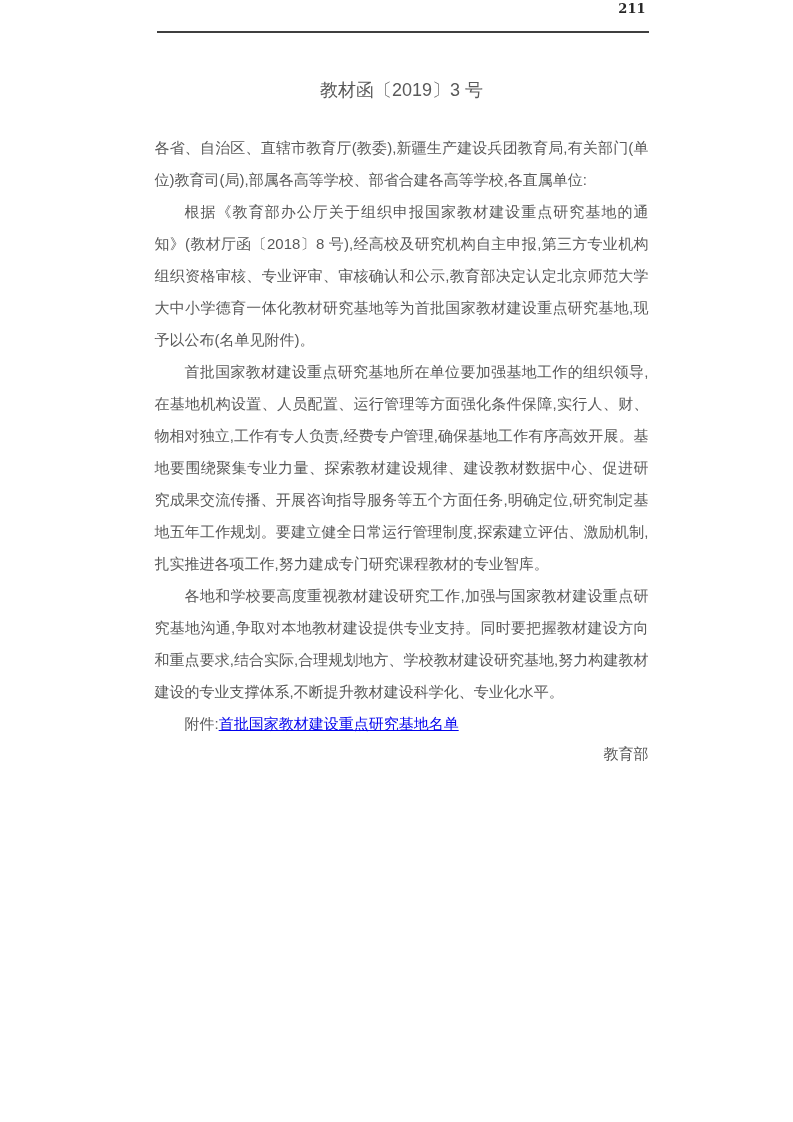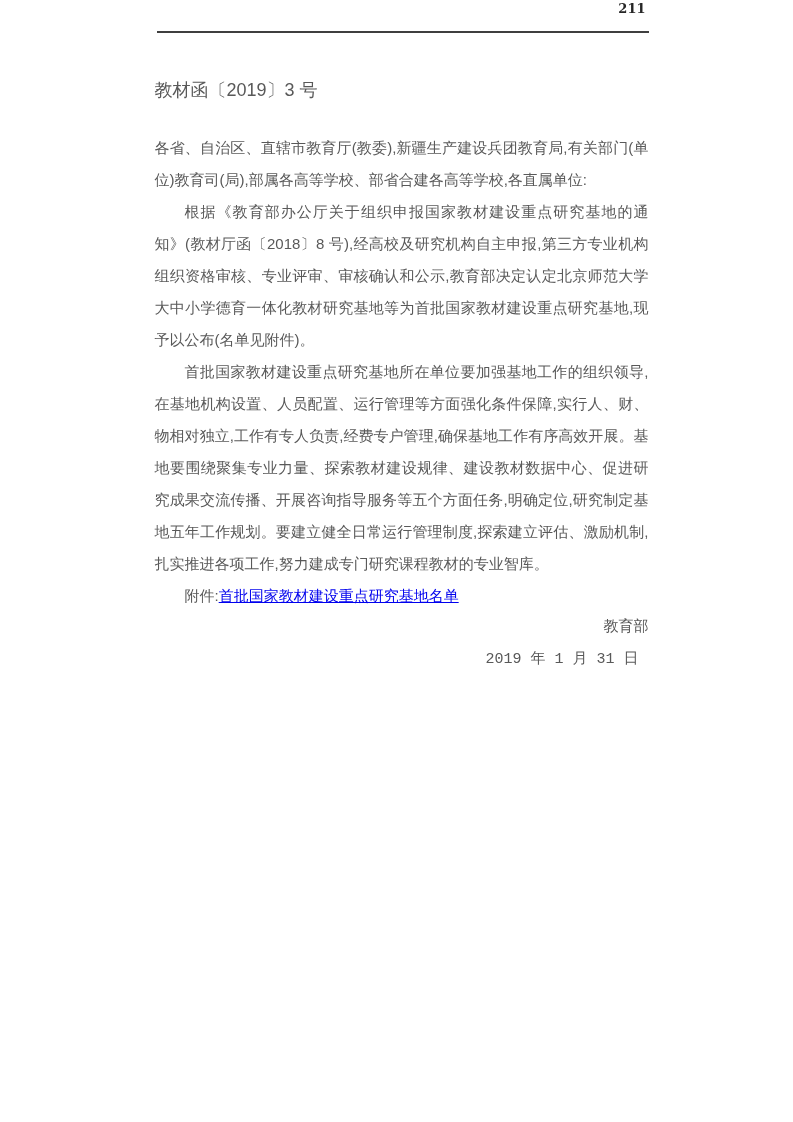--- a/index.html
+++ b/index.html
@@ -40,21 +40,21 @@
     text-align: center;
     font-size: 20px;
     line-height: 34px;
     font-weight: bold;
     letter-spacing: 0.5px;
     color: var(--title-text, #474747);
   }
   .title-line { display: block; }
   .doc-number {
     margin-top: 45px;
-    text-align: left;
+    text-align: center;
     font-size: 18px;
     color: var(--body-text, #595959);
   }
   .body-text {
     margin-top: 30px;
     font-size: 15px;
     line-height: 32px;
     color: var(--body-text, #595959);
     text-align: justify;
   }
@@ -76,18 +76,18 @@
   <div class="top-rule"></div>
 
   <div class="content">
 
     <div class="doc-number">教材函〔2019〕3 号</div>
 
     <div class="body-text">
       <p class="salutation">各省、自治区、直辖市教育厅(教委),新疆生产建设兵团教育局,有关部门(单位)教育司(局),部属各高等学校、部省合建各高等学校,各直属单位:</p>
       <p class="para">根据《教育部办公厅关于组织申报国家教材建设重点研究基地的通知》(教材厅函〔2018〕8 号),经高校及研究机构自主申报,第三方专业机构组织资格审核、专业评审、审核确认和公示,教育部决定认定北京师范大学大中小学德育一体化教材研究基地等为首批国家教材建设重点研究基地,现予以公布(名单见附件)。</p>
       <p class="para">首批国家教材建设重点研究基地所在单位要加强基地工作的组织领导,在基地机构设置、人员配置、运行管理等方面强化条件保障,实行人、财、物相对独立,工作有专人负责,经费专户管理,确保基地工作有序高效开展。基地要围绕聚集专业力量、探索教材建设规律、建设教材数据中心、促进研究成果交流传播、开展咨询指导服务等五个方面任务,明确定位,研究制定基地五年工作规划。要建立健全日常运行管理制度,探索建立评估、激励机制,扎实推进各项工作,努力建成专门研究课程教材的专业智库。</p>
+      <p class="para">各地和学校要高度重视教材建设研究工作,加强与国家教材建设重点研究基地沟通,争取对本地教材建设提供专业支持。同时要把握教材建设方向和重点要求,结合实际,合理规划地方、学校教材建设研究基地,努力构建教材建设的专业支撑体系,不断提升教材建设科学化、专业化水平。</p>
       <p class="attachment"><span>附件:</span><a href="#" class="attachment-link">首批国家教材建设重点研究基地名单</a></p>
       <p class="signature">教育部</p>
-      <p class="date">2019 年 1 月 31 日</p>
     </div>
   </div>
 </div>
 
 </body></html>

